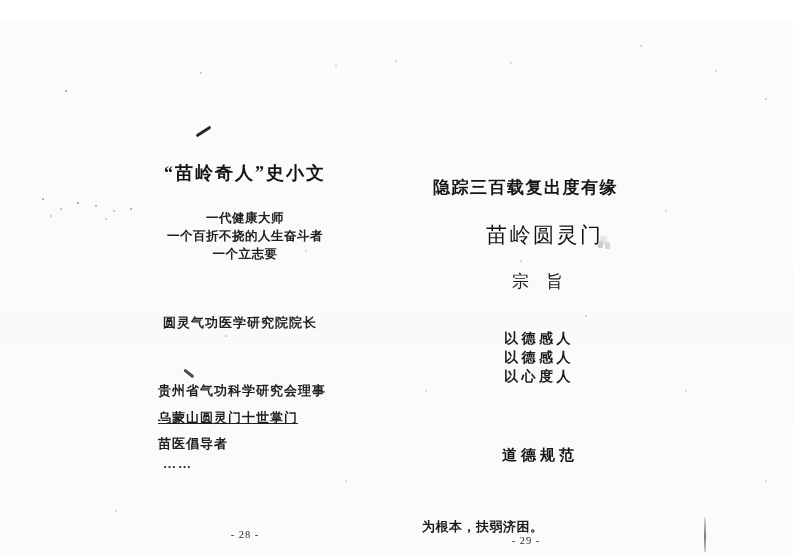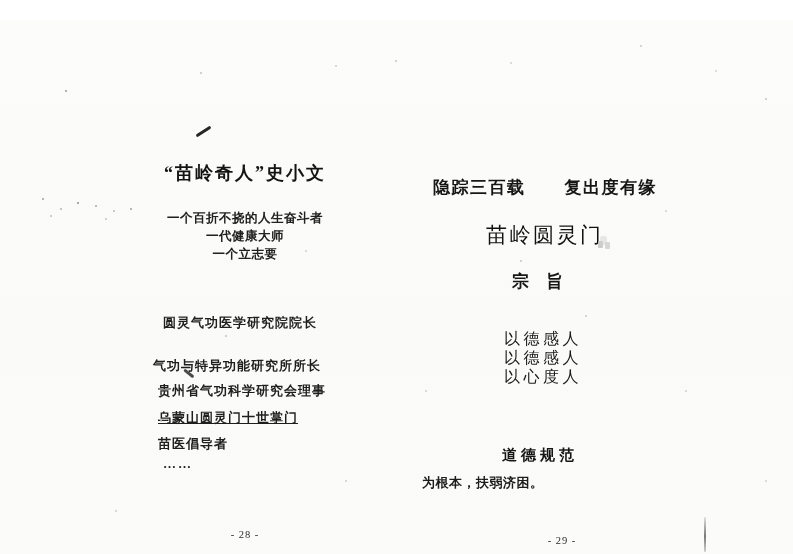--- a/index.html
+++ b/index.html
@@ -41,50 +41,50 @@
   .role-5 { left: 158px; top: 415px; }
   .role-6 { left: 163px; top: 436px; letter-spacing: 2px; }
   .lp-pagenum {
     left: 150px; top: 509px; width: 190px; text-align: center;
     font-size: 10.5px; color: #2a2a2a; letter-spacing: 1px;
   }
 
   
   .rp-header {
     left: 433px; top: 156px;
-    display: flex; gap: 39px;
+    display: flex; 
     font-size: 17px; font-weight: bold; letter-spacing: 1.5px;
     color: #161616;
   }
   .rp-title {
     left: 486px; top: 201px;
     font-size: 21px; font-weight: normal; letter-spacing: 2.5px;
     color: #111;
   }
   .rp-sec1 {
     left: 512px; top: 250px;
-    font-size: 17px; font-weight: bold;
+    font-size: 17px; font-weight: normal;
     color: #161616;
   }
   .rp-principles {
     left: 504px; top: 309px;
-    font-size: 16px; font-weight: normal; letter-spacing: 3.5px;
+    font-size: 14px; font-weight: bold; letter-spacing: 3.5px;
     color: #1a1a1a;
   }
   .rp-principles .pline { line-height: 19px; }
   .rp-sec2 {
     left: 502px; top: 426px;
     font-size: 15px; font-weight: bold; letter-spacing: 4px;
     color: #161616;
   }
   .rp-par { font-size: 13px; font-weight: bold; letter-spacing: 0.5px; color: #1c1c1c; }
   .rp-par-0 { left: 450px; top: 461px; }
-  .rp-par-1 { left: 422px; top: 454px; }
+  .rp-par-1 { left: 422px; top: 498px; }
   .rp-pagenum {
-    left: 472px; top: 515px; width: 180px; text-align: center;
+    left: 436px; top: 515px; width: 180px; text-align: center;
     font-size: 10.5px; color: #2a2a2a; letter-spacing: 1px;
   }
 
   
   .watermark {
     left: 8px; top: 527px;
     font-family: "Liberation Sans", "DejaVu Sans", sans-serif;
     font-size: 18px; font-weight: bold; letter-spacing: 0.5px;
     color: #262626;
   }
@@ -135,27 +135,26 @@
   }
 </style>
 </head>
 <body>
 
 <div class="canvas">
 
   <div class="abs lp-title">“苗岭奇人”史小文</div>
 
   <div class="abs lp-intro">
+    <div class="iline">一代健康大师</div>
     <div class="iline">一个百折不挠的人生奋斗者</div>
-    <div class="iline">一代健康大师</div>
     <div class="iline">一个立志要</div>
   </div>
 
   <div class="abs role role-0">圆灵气功医学研究院院长</div>
-  <div class="abs role role-2">气功与特异功能研究所所长</div>
   <div class="abs role role-3">贵州省气功科学研究会理事</div>
   <div class="abs role role-4">乌蒙山圆灵门十世掌门</div>
   <div class="abs role role-5">苗医倡导者</div>
   <div class="abs role role-6">……</div>
 
   <div class="abs lp-pagenum">- 28 -</div>
 
   <div class="abs rp-header">
     <span>隐踪三百载</span>
     <span>复出度有缘</span>

